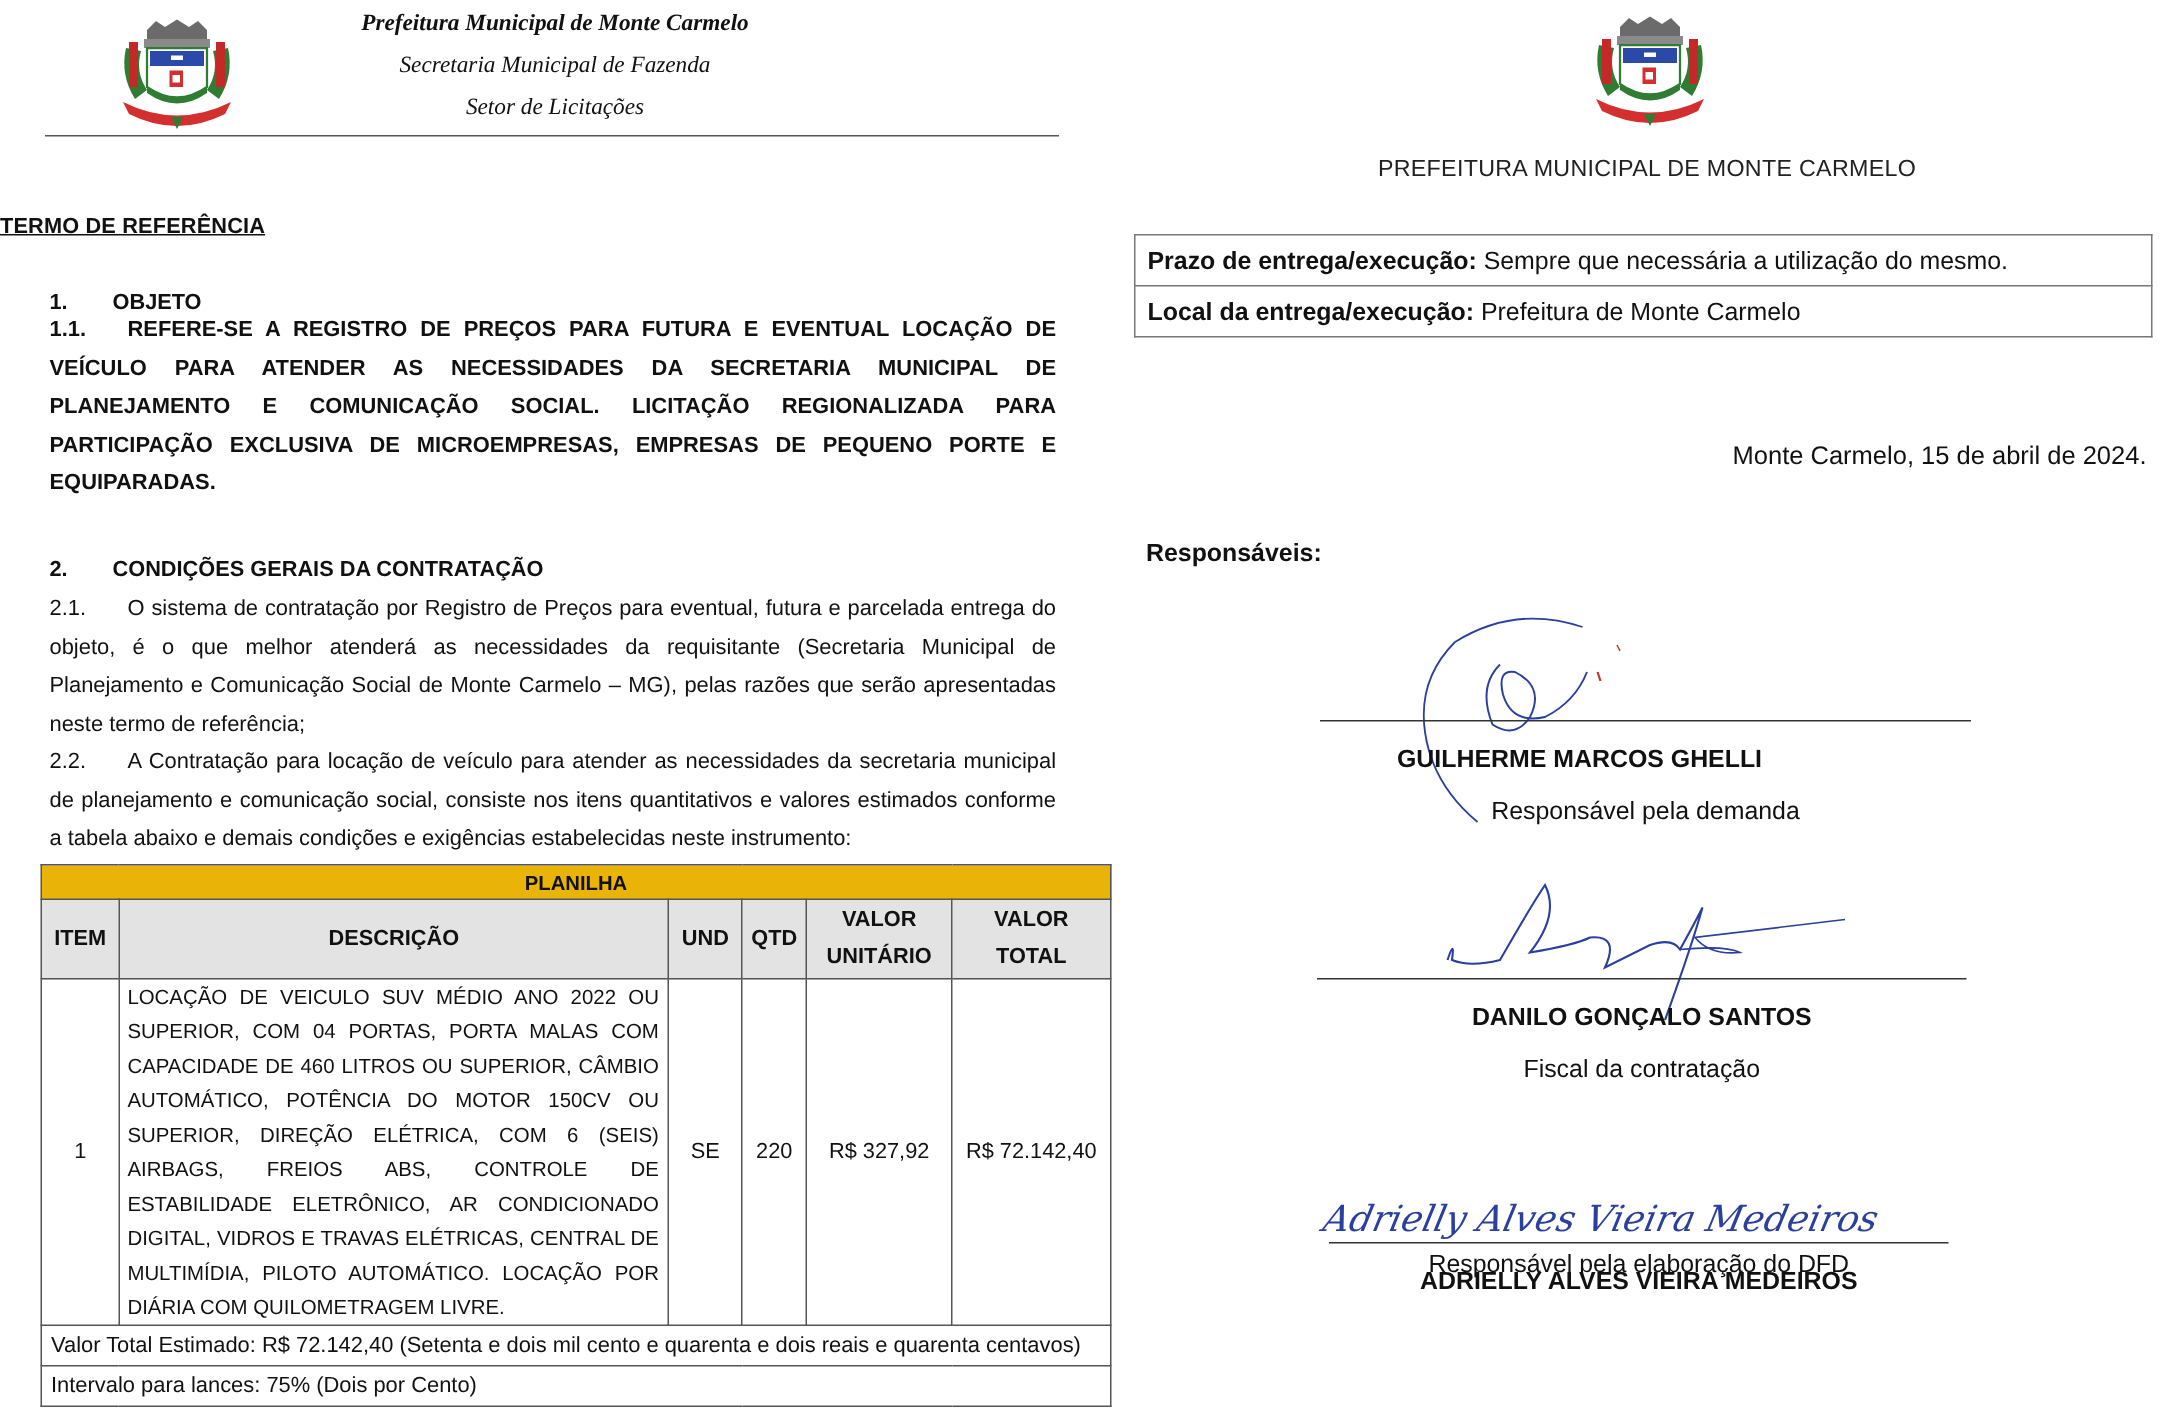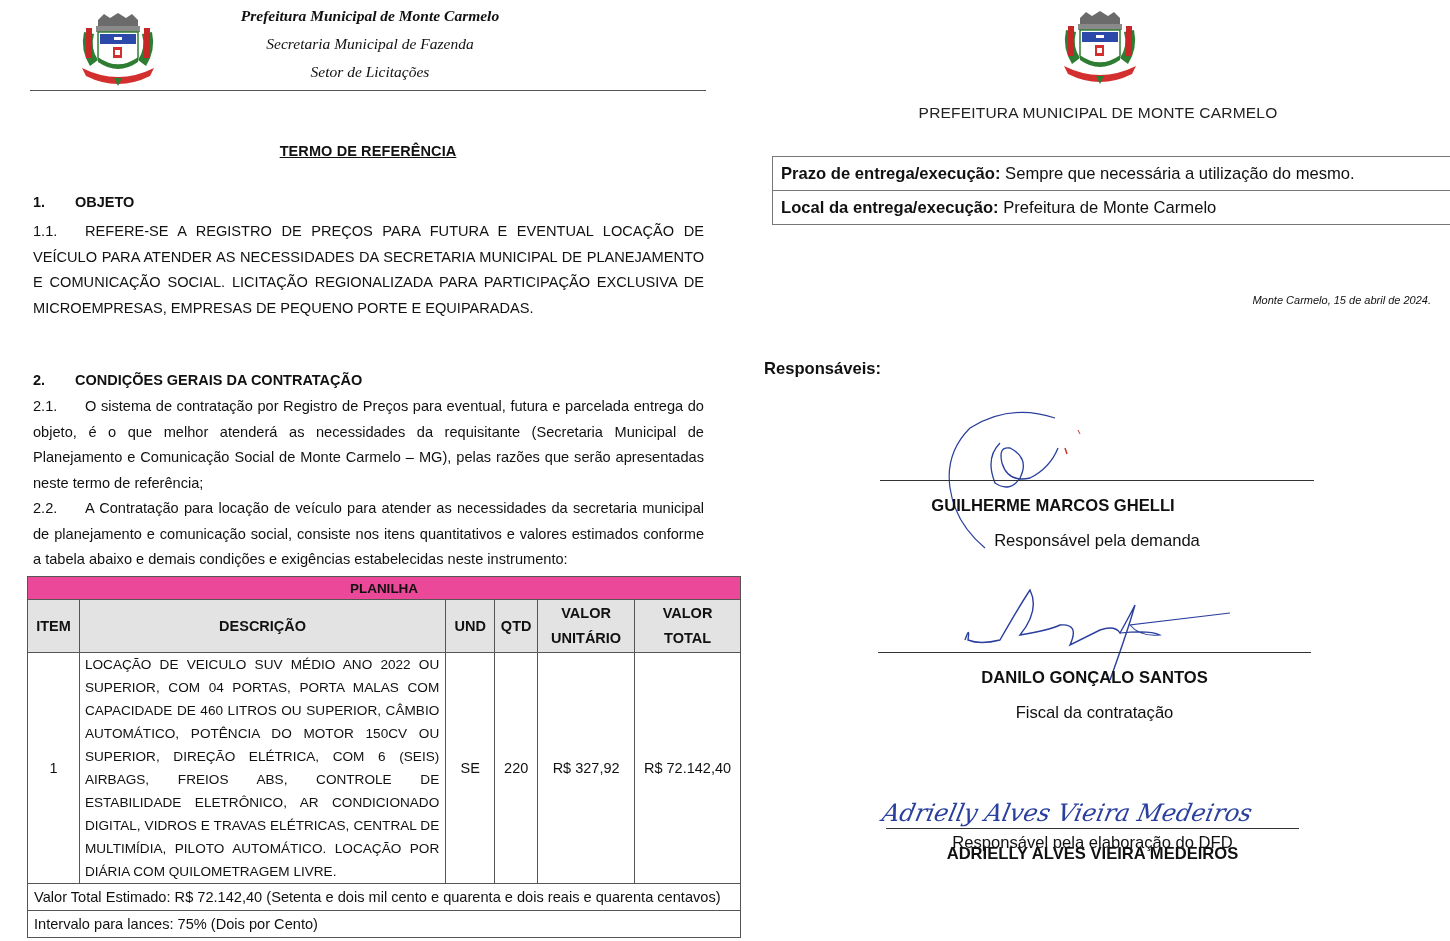--- a/index.html
+++ b/index.html
@@ -7,45 +7,45 @@
 
   
   .crest { position:absolute; width:84px; height:78px; }
   .crest svg { width:100%; height:100%; display:block; }
 
   
   .hdr-line { position:absolute; font-family:"Liberation Serif", serif; font-style:italic; font-size:15.5px; text-align:center; width:300px; left:220px; }
   .hdr-title { font-weight:bold; }
   .hdr-rule { position:absolute; left:30px; width:676px; top:90px; height:0; border-top:1.5px solid #555; }
 
-  .doc-title { position:absolute; left:0; width:736px; top:143px; text-align:center; font-weight:bold; font-size:14.5px; text-decoration:underline; letter-spacing:0.1px; }
+  .doc-title { position:absolute; left:0; width:736px; top:143px; text-align:left; font-weight:bold; font-size:14.5px; text-decoration:underline; letter-spacing:0.1px; }
 
   .section-head { position:absolute; left:33px; font-weight:bold; font-size:14.5px; }
   .section-head .num { display:inline-block; width:42px; }
 
   .para { position:absolute; left:33px; width:671px; font-size:14.6px; line-height:25.6px; text-align:justify; text-align-last:left; }
   .para .pnum { display:inline-block; width:52px; }
 
   
   table.plan { position:absolute; left:27px; top:576px; width:714px; border-collapse:collapse; font-size:14px; }
   table.plan td, table.plan th { border:1px solid #555; padding:0; }
   table.plan th { background:#e3e3e3; font-weight:bold; }
-  .plan .caption-row th { background:#ec4899; height:22px; font-size:13.5px; }
+  .plan .caption-row th { background:#eab308; height:22px; font-size:13.5px; }
   .plan .head-row th { height:52px; line-height:25px; font-size:14.5px; }
   .plan td.desc { font-size:13.6px; line-height:23px; text-align:justify; text-align-last:left; padding:0 6px 0 5px; vertical-align:top;margin-left:28px; }
   .plan td.c { text-align:center; vertical-align:middle; font-size:14.5px; }
   .plan td.foot { padding:2px 6px 3px; font-size:14.6px; height:21px; }
 
   
   .r-org { position:absolute; left:756px; width:684px; top:104px; text-align:center; font-size:15.5px; letter-spacing:0.2px; color:#222; }
-  table.info { position:absolute; left:772px; top:156px; width:679px; border-collapse:collapse; font-size:16.6px;padding-left:44px; }
+  table.info { position:absolute; left:756px; top:156px; width:679px; border-collapse:collapse; font-size:16.6px;padding-left:44px; }
   table.info td { border:1px solid #777; height:33px; padding:0 8px; vertical-align:middle; }
   table.info b { font-weight:bold; }
 
-  .date-line { position:absolute; right:19px; top:294px; font-size:11px;font-style:italic; }
+  .date-line { position:absolute; right:19px; top:294px; font-size:17px; }
   .resp-label { position:absolute; left:764px; top:359px; font-weight:bold; font-size:16.6px; }
 
   .sig-line { position:absolute; height:0; border-top:1.3px solid #333; }
   .sig-name { position:absolute; font-weight:bold; font-size:16.6px; text-align:center; }
   .sig-role { position:absolute; font-size:16.6px; text-align:center; }
   .sig-ink { position:absolute; }
   .sig-ink svg { display:block; overflow:visible; }
 </style>
 </head>
 <body>
@@ -72,21 +72,21 @@
 <div class="hdr-line hdr-title" style="top:7px;">Prefeitura Municipal de Monte Carmelo</div>
 <div class="hdr-line" style="top:35px;">Secretaria Municipal de Fazenda</div>
 <div class="hdr-line" style="top:63px;">Setor de Licitações</div>
 <div class="hdr-rule"></div>
 
 <div class="doc-title">TERMO DE REFERÊNCIA</div>
 
 <div class="section-head" style="top:194px;">
   <span class="num">1.</span><span>OBJETO</span>
 </div>
-<div class="para" style="top:219px;">
+<div class="para" style="top:208px;font-weight:bold;">
   <span class="pnum">1.1.</span><span>REFERE-SE A REGISTRO DE PREÇOS PARA FUTURA E EVENTUAL LOCAÇÃO DE VEÍCULO PARA ATENDER AS NECESSIDADES DA SECRETARIA MUNICIPAL DE PLANEJAMENTO E COMUNICAÇÃO SOCIAL. LICITAÇÃO REGIONALIZADA PARA PARTICIPAÇÃO EXCLUSIVA DE MICROEMPRESAS, EMPRESAS DE PEQUENO PORTE E EQUIPARADAS.</span>
 </div>
 
 <div class="section-head" style="top:372px;">
   <span class="num">2.</span><span>CONDIÇÕES GERAIS DA CONTRATAÇÃO</span>
 </div>
 <div class="para" style="top:394px;">
   <span class="pnum">2.1.</span><span>O sistema de contratação por Registro de Preços para eventual, futura e parcelada entrega do objeto, é o que melhor atenderá as necessidades da requisitante (Secretaria Municipal de Planejamento e Comunicação Social de Monte Carmelo – MG), pelas razões que serão apresentadas neste termo de referência;</span>
 </div>
 <div class="para" style="top:496px;">

